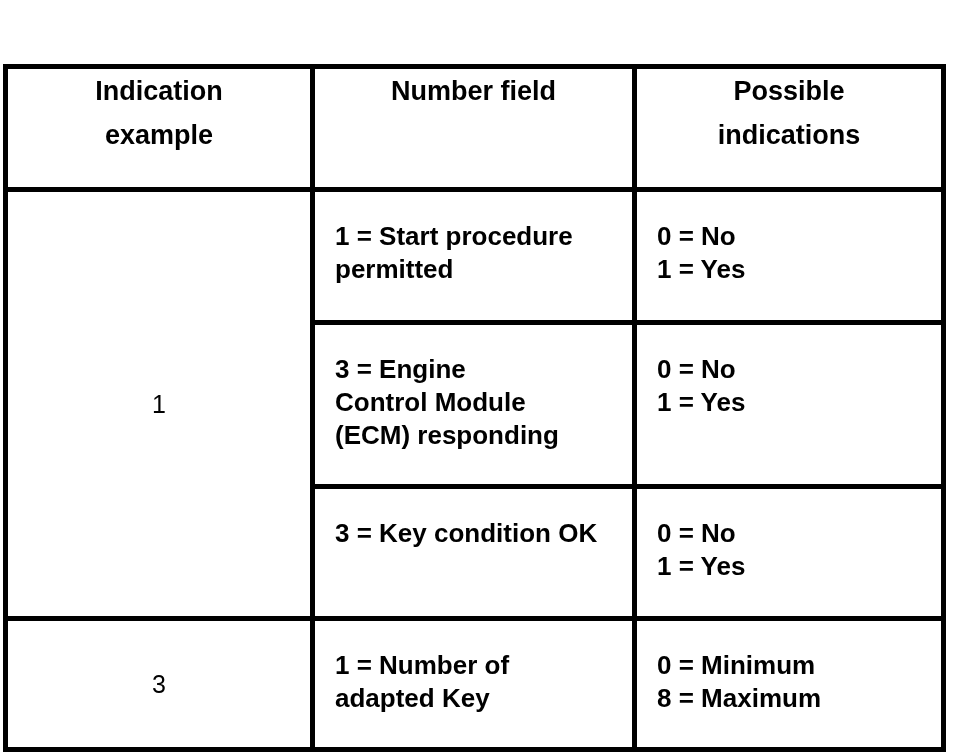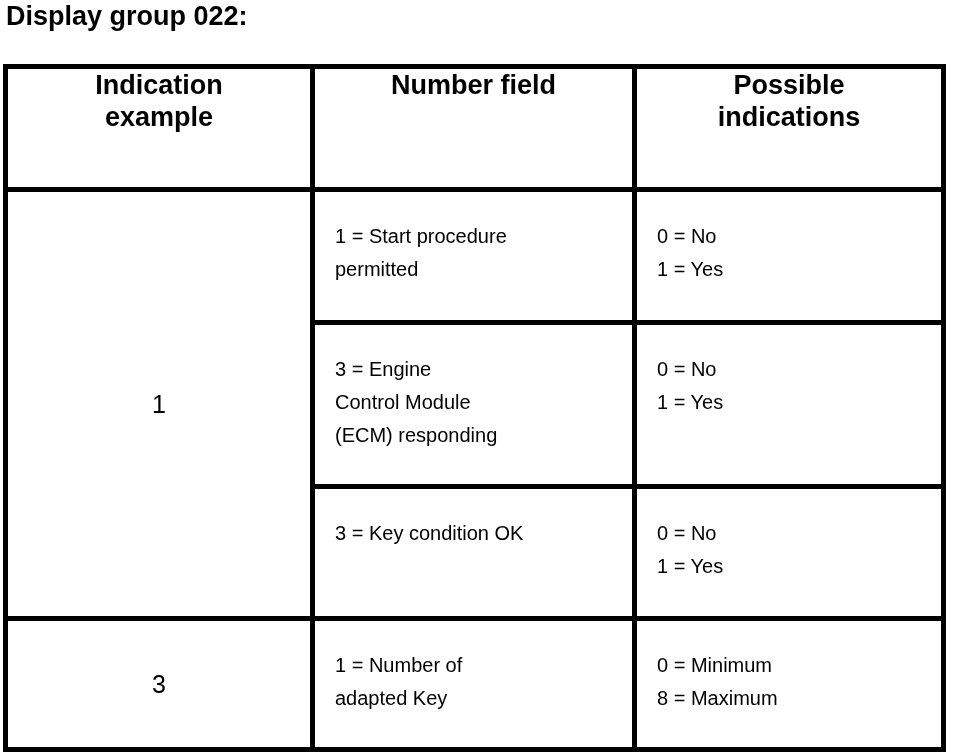--- a/index.html
+++ b/index.html
@@ -33,28 +33,28 @@
   }
   .data-table th, .data-table td {
     border: 5px solid #000000;
     background: #ffffff;
     white-space: pre-line;
     overflow: hidden;
   }
   .data-table th {
     font-size: 27px;
     font-weight: 700;
-    line-height: 32px;
+    line-height: 44px;
     text-align: center;
     vertical-align: top;
     padding: 0 6px 6px 6px;
   }
   td.cell-text {
-    font-size: 20px;
-    font-weight: 400;
+    font-size: 26px;
+    font-weight: 700;
     line-height: 33px;
     text-align: left;
     vertical-align: top;
     padding: 28px 12px 10px 20px;
   }
   td.cell-center {
     font-size: 25px;
     font-weight: 400;
     text-align: center;
     vertical-align: middle;
@@ -64,21 +64,20 @@
   tr.row-1     { height: 133px; }
   tr.row-2     { height: 164px; }
   tr.row-3     { height: 132px; }
   tr.row-4     { height: 131px; }
 </style>
 </head>
 <body>
 
 <div class="page">
 
-  <div class="title">Display group 022:</div>
 
   <table class="data-table">
     <colgroup>
       <col style="width:307px">
       <col style="width:322px">
       <col style="width:309px">
     </colgroup>
     <thead>
       <tr class="row-head">
         <th>Indication

